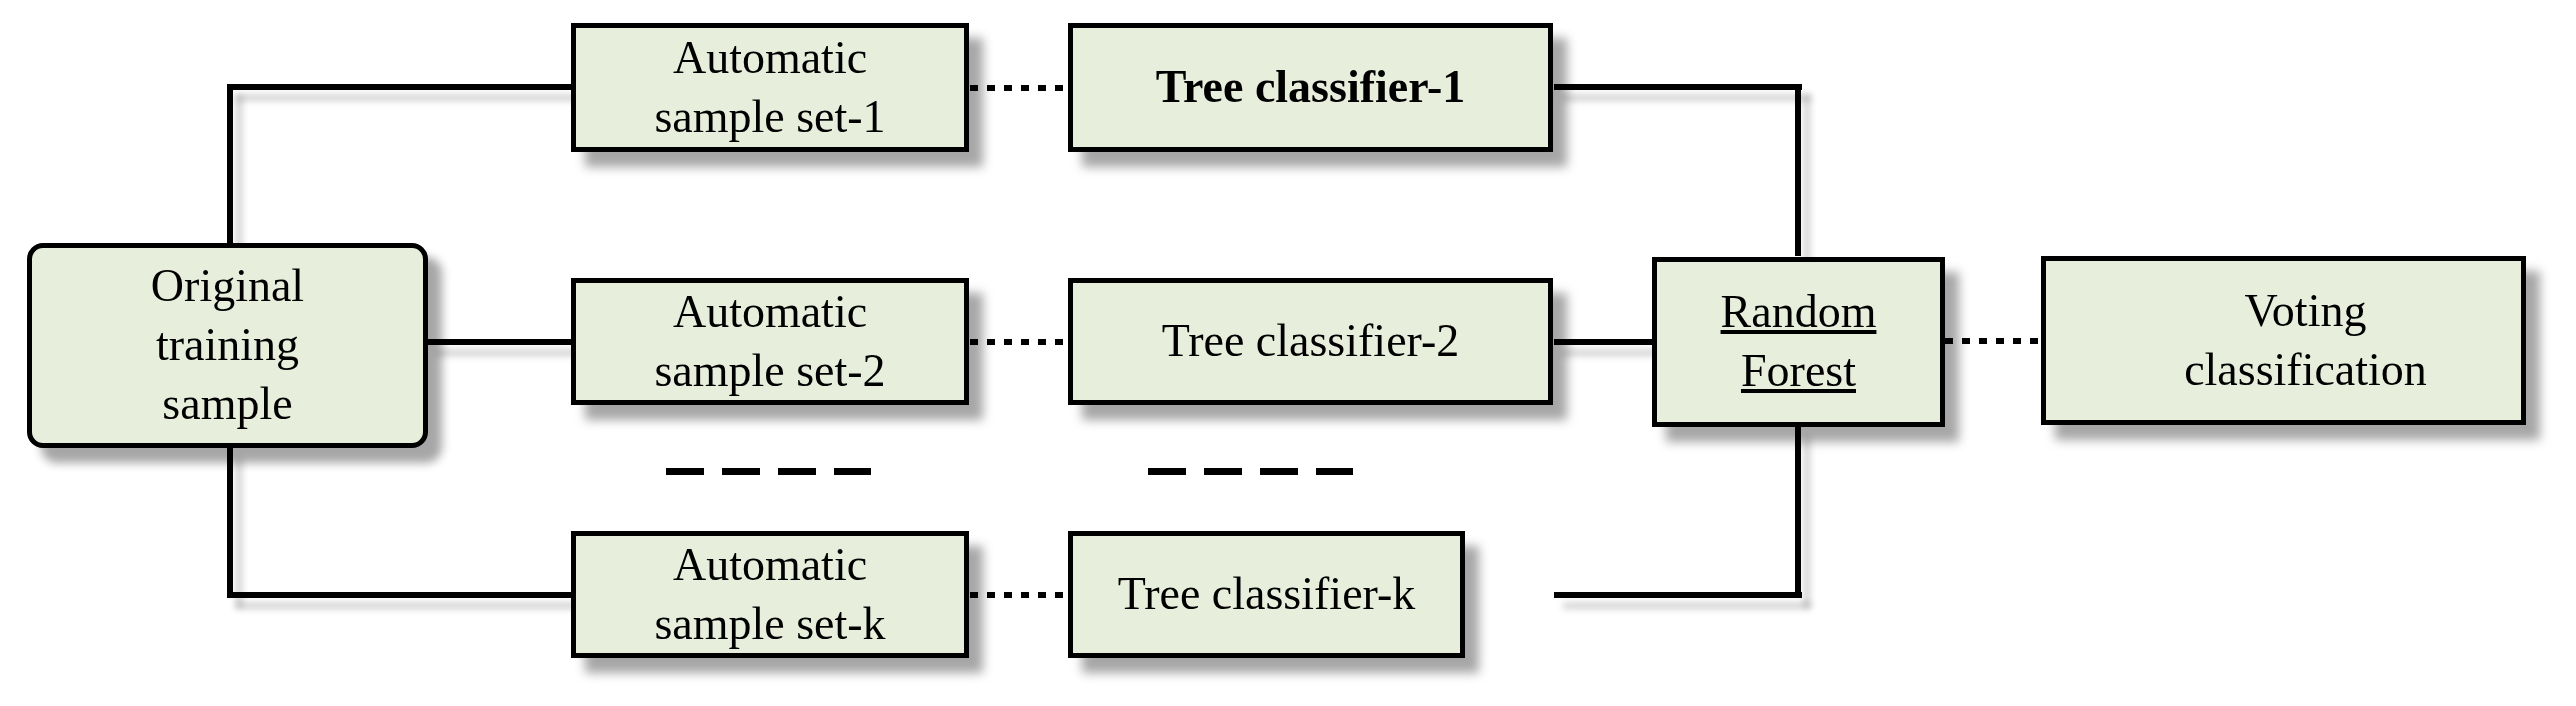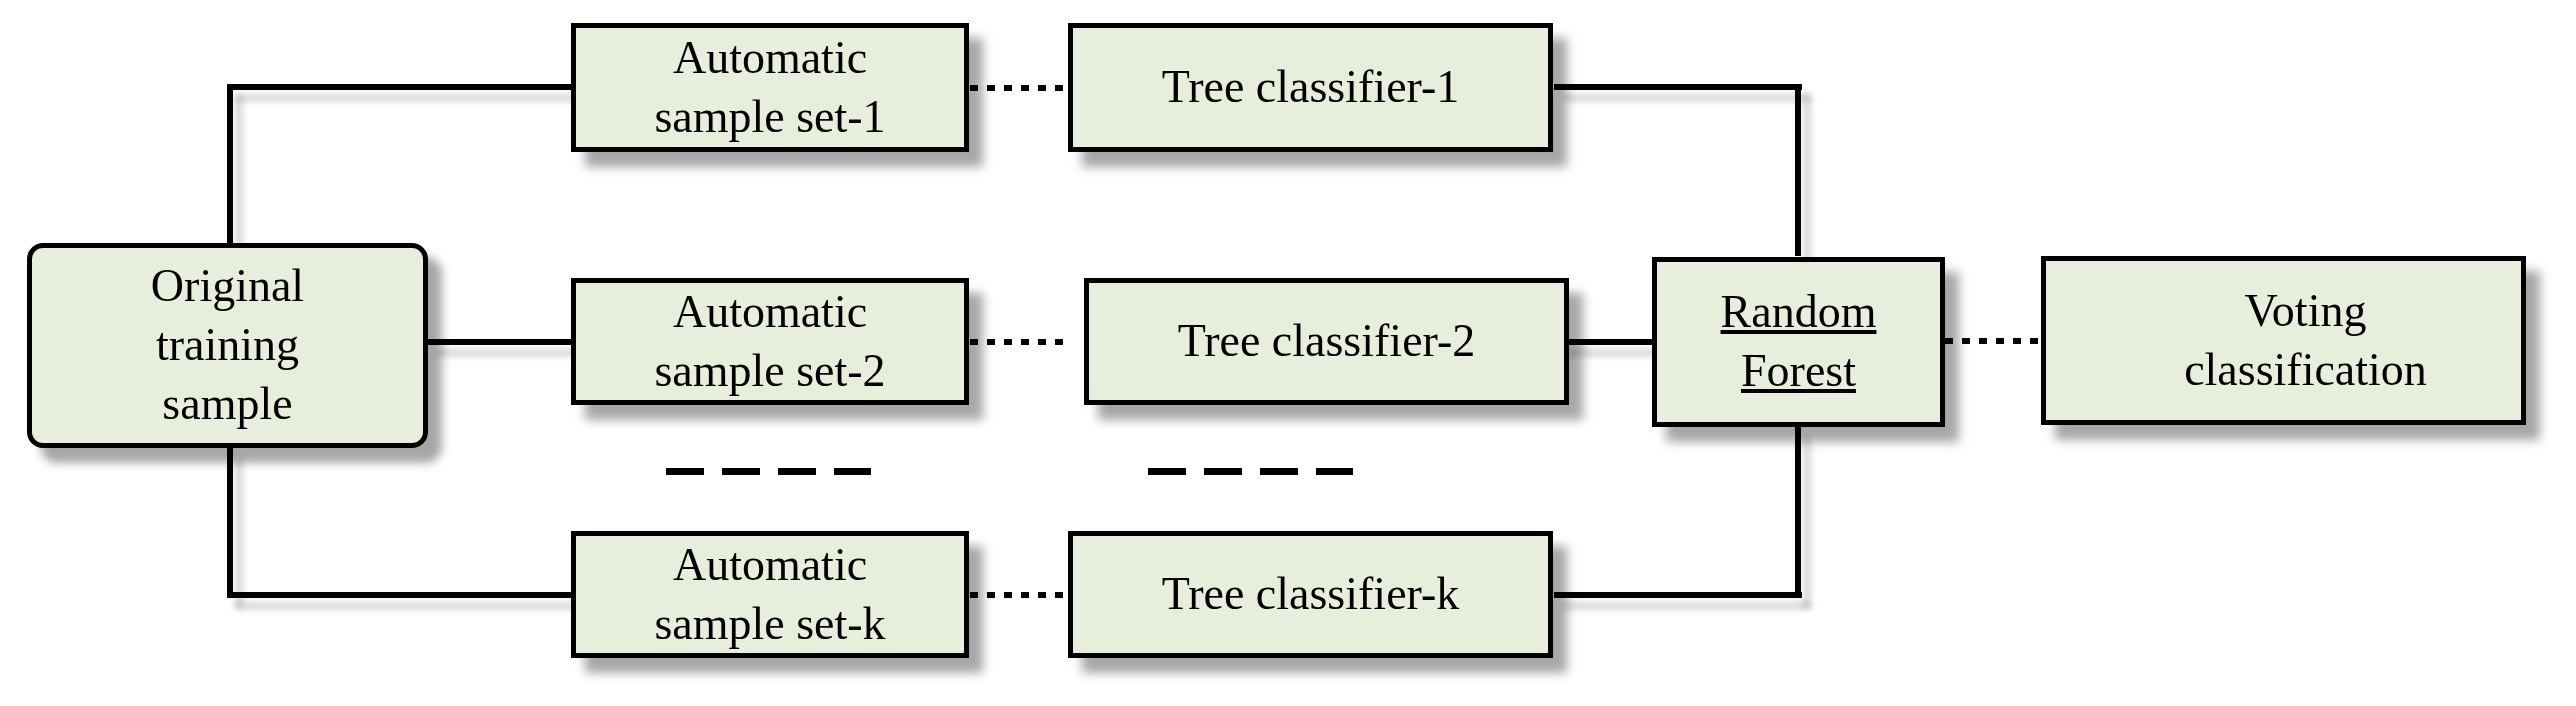--- a/index.html
+++ b/index.html
@@ -40,23 +40,23 @@
     position: absolute;
     height: 7.4px;
     background: repeating-linear-gradient(90deg, #000000 0 38px, transparent 38px 56px);
   }
 
   
   #n-original { left: 27px;   top: 243px; width: 401px; height: 205px; border-radius: 16px; }
   #n-set1     { left: 571px;  top: 23px;  width: 398px; height: 129px; }
   #n-set2     { left: 571px;  top: 278px; width: 398px; height: 127px; }
   #n-setk     { left: 571px;  top: 531px; width: 398px; height: 127px; }
-  #n-tree1    { left: 1068px; top: 23px;  width: 485px; height: 129px; }
-  #n-tree2    { left: 1068px; top: 278px; width: 485px; height: 127px; margin-left: 16px; }
-  #n-treek    { left: 1068px; top: 531px; width: 485px; height: 127px; }
+  #n-tree1    { left: 1068px; top: 23px;  width: 485px; height: 129px; font-weight: bold; }
+  #n-tree2    { left: 1068px; top: 278px; width: 485px; height: 127px; }
+  #n-treek    { left: 1068px; top: 531px; width: 397px; height: 127px; }
   #n-forest   { left: 1652px; top: 257px; width: 293px; height: 170px; text-decoration: underline; }
   #n-voting   { left: 2041px; top: 256px; width: 485px; height: 169px; padding-left: 44px; }
 
   
   #c-top-v { left: 227px;  top: 84px; width: 5.7px;   height: 159px; }
   #c-top-h { left: 227px;  top: 84px; width: 344px; height: 5.7px; }
   #c-mid-h { left: 428px;  top: 339px; width: 143px; height: 5.7px; }
   #c-bot-v { left: 227px;  top: 448px; width: 5.7px;   height: 149px; }
   #c-bot-h { left: 227px;  top: 592px; width: 344px; height: 5.7px; }
   #c-r1-h  { left: 1554px; top: 84px; width: 248px; height: 5.7px; }

